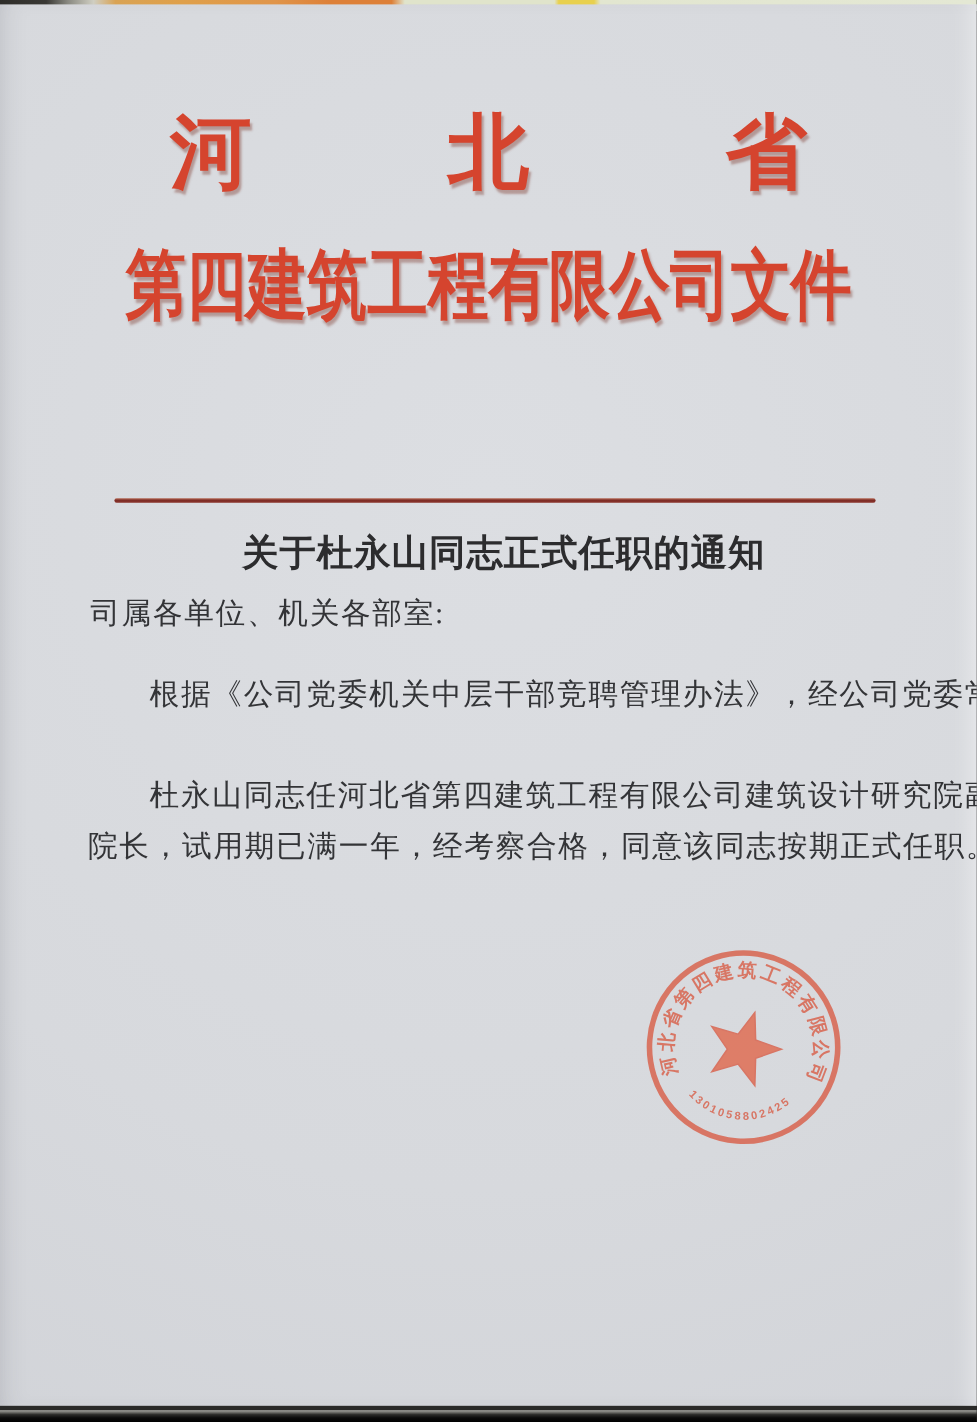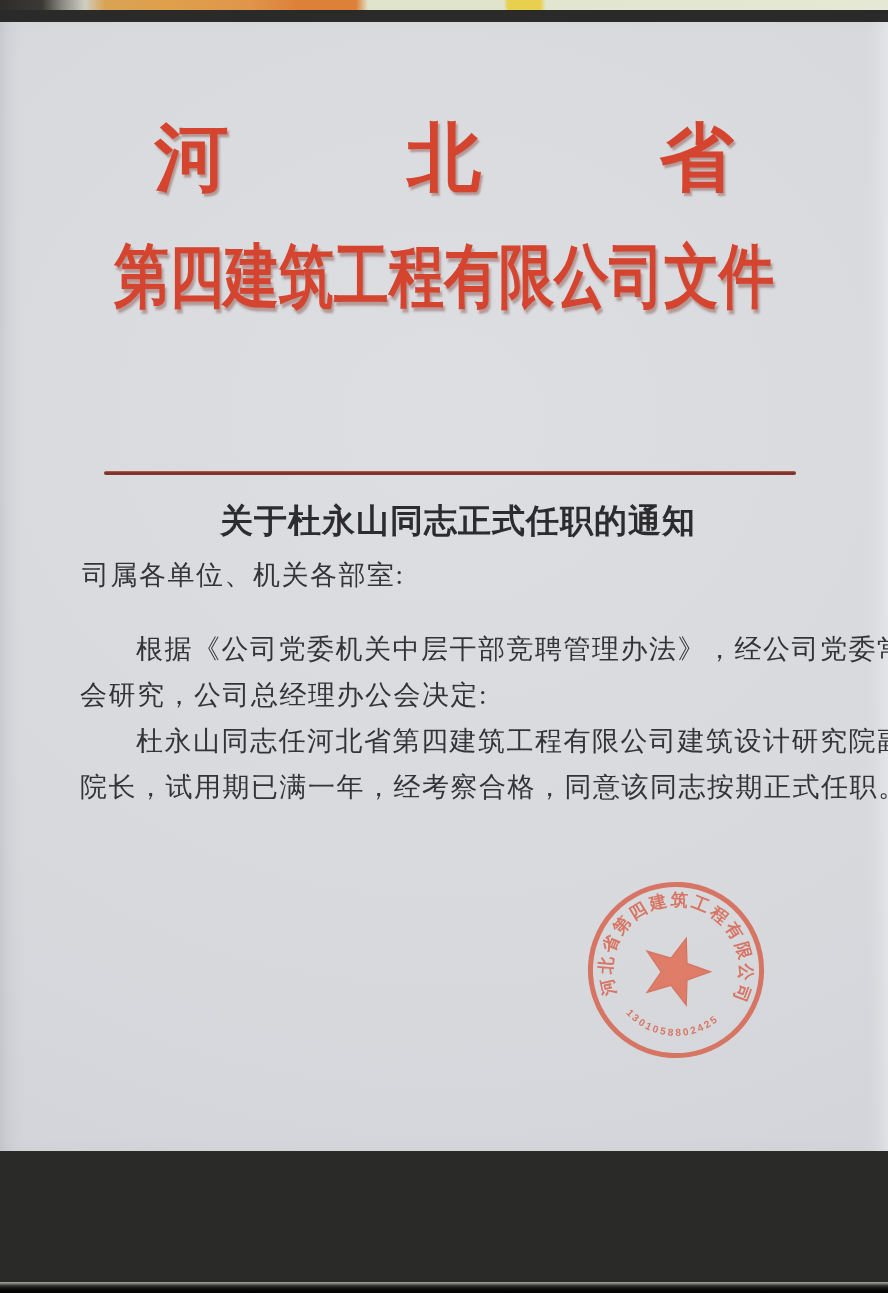--- a/index.html
+++ b/index.html
@@ -19,21 +19,21 @@
       #d9a354 105px,#dfa04b 165px,#e0954a 250px,#dd8038 300px,#dd8038 356px,
       #e0e4cb 368px,#e0e4cb 504px,#e8d04e 508px,#e8d04e 540px,
       #e2e6d0 546px,#e4e8d4 888px);
   }
   
   .strip-bottom{
     position:absolute;left:0;bottom:0;width:888px;height:11px;
     background:linear-gradient(180deg,#a8a8a4 0px,#6c6c68 2px,#2c2c2a 4px,#0b0b0b 7px,#000 11px);
   }
   .paper{
-    position:absolute;left:0;top:22px;width:888px;height:1129px;
+    position:absolute;left:0;top:4px;width:888px;height:1274px;
     background:radial-gradient(130% 90% at 50% 35%, #dcdee2 0%, #d7d9dd 55%, #cfd1d6 100%);
     box-shadow:inset -18px 0 22px -16px rgba(255,255,255,.55), inset 14px 0 26px -18px rgba(60,60,70,.25);
   }
   .abs{position:absolute;white-space:nowrap;}
   .center{left:0;width:888px;text-align:center;}
 
   .lh1{
     top:96px;line-height:1.1;
     font-size:74px;font-weight:bold;color:#d5442e;
     letter-spacing:80px;padding-left:80px;box-sizing:border-box;
@@ -88,21 +88,20 @@
     <div class="abs center lh2">第四建筑工程有限公司文件</div>
 
 
     <div class="divider"></div>
 
     <div class="abs center title">关于杜永山同志正式任职的通知</div>
 
     <div class="abs bodyline salutation">司属各单位、机关各部室:</div>
 
     <div class="abs bodyline p1l1">根据《公司党委机关中层干部竞聘管理办法》，经公司党委常委</div>
-    <div class="abs bodyline p1l2">会研究，公司总经理办公会决定:</div>
 
     <div class="abs bodyline p2l1">杜永山同志任河北省第四建筑工程有限公司建筑设计研究院副</div>
     <div class="abs bodyline p2l2">院长，试用期已满一年，经考察合格，同意该同志按期正式任职。</div>
 
     <svg class="seal" viewBox="0 0 200 200">
       <defs>
         <path id="sealTopArc" d="M 36.6 129.6 A 70 70 0 1 1 163.4 129.6" fill="none"></path>
         <path id="sealBottomArc" d="M 41 141 A 72 72 0 0 0 159 141" fill="none"></path>
       </defs>
       <g transform="rotate(4 100 100)" opacity="0.82">

